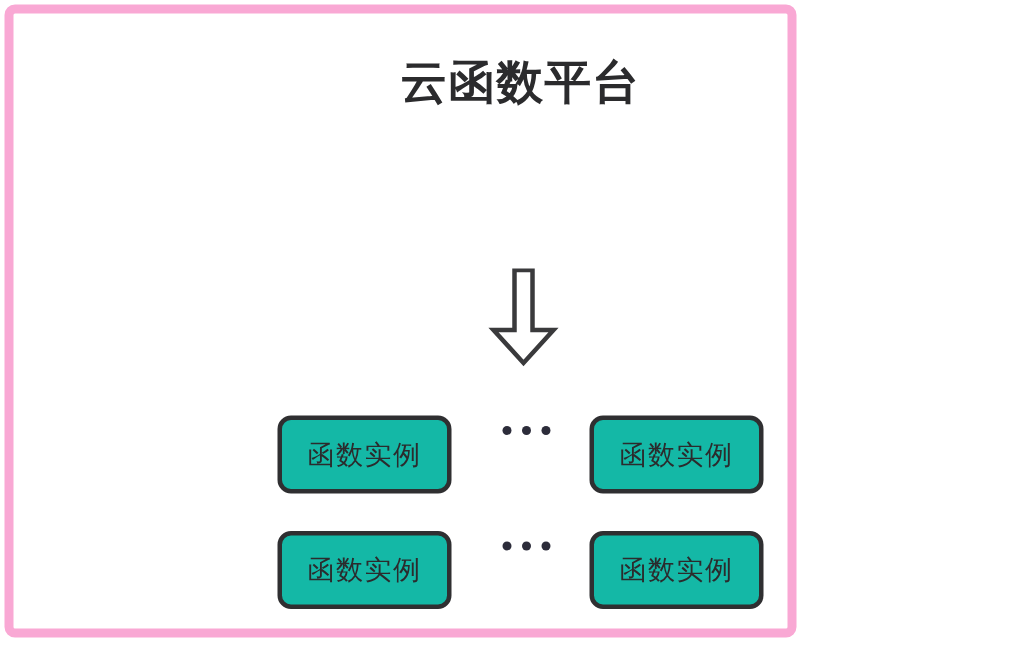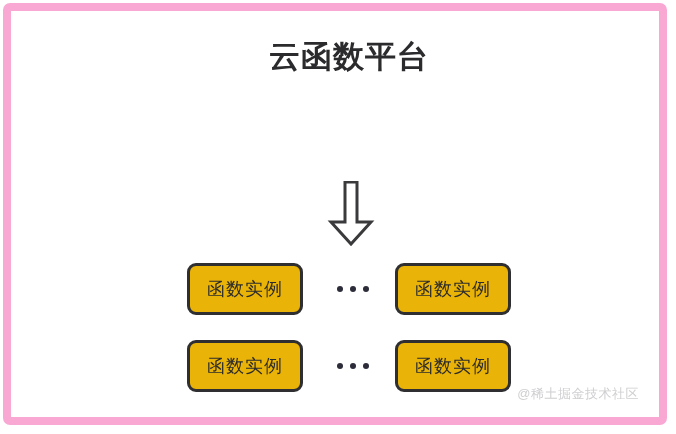--- a/index.html
+++ b/index.html
@@ -19,24 +19,24 @@
     width: 676px;
     height: 434px;
     background: #ffffff;
   }
 
   
   .platform-frame {
     position: absolute;
     left: 3px;
     top: 3px;
-    width: 664px;
+    width: 528px;
     height: 422px;
     box-sizing: border-box;
-    border: 8px solid #f9a8d4;
+    border: 6px solid #f9a8d4;
     border-radius: 7px;
     background: #ffffff;
   }
 
   
   .platform-title {
     position: absolute;
     left: 0;
     top: 26px;
     width: 676px;
@@ -86,27 +86,27 @@
     position: absolute;
     left: 0;
     width: 676px;
     height: 52px;
   }
   .instance-row.row-0 { top: 252px; }
   .instance-row.row-1 { top: 329px; }
 
   .instance-box {
     position: absolute;
-    top: 0;
+    top: 16px;
     width: 116px;
     height: 52px;
     box-sizing: border-box;
     border: 3px solid #2f2f31;
     border-radius: 9px;
-    background: #eab308;
+    background: #14b8a6;
     display: flex;
     align-items: center;
     justify-content: center;
   }
   .instance-box.left  { left: 176px; }
   .instance-box.right { left: 384px; }
 
   .instance-label {
     font-size: 18px;
     color: #2b2b2d;
@@ -184,16 +184,15 @@
       <div class="ellipsis">
         <span class="dot"></span>
         <span class="dot"></span>
         <span class="dot"></span>
       </div>
       <div class="instance-box right">
         <span class="instance-label">函数实例</span>
       </div>
     </div>
 
-    <div class="watermark">@稀土掘金技术社区</div>
 
   </div>
 </div>
 
 </body></html>

